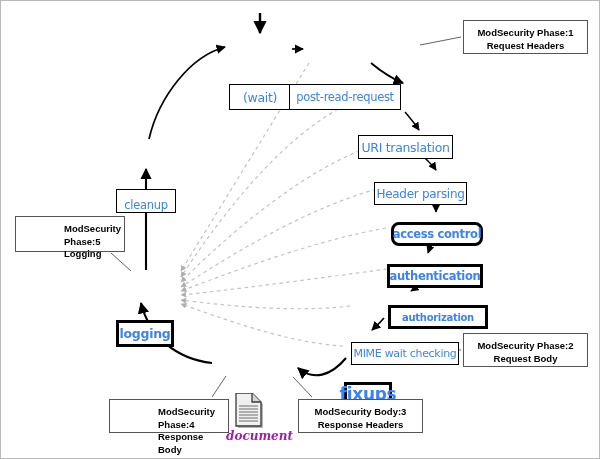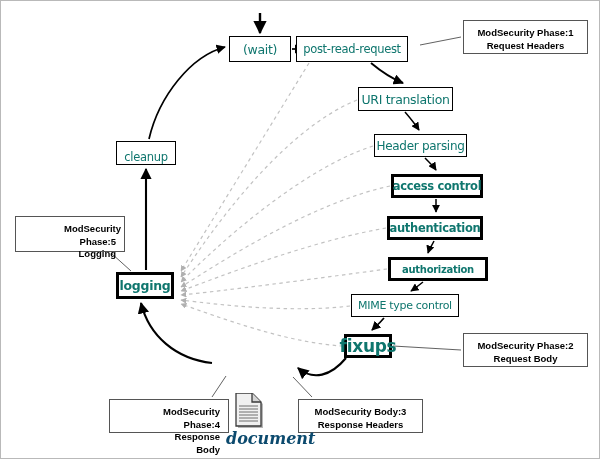--- a/index.html
+++ b/index.html
@@ -26,23 +26,24 @@
     pointer-events: none;
   }
   .node {
     position: absolute;
     box-sizing: border-box;
     background: #ffffff;
     display: flex;
     align-items: center;
     justify-content: center;
     text-align: center;
-    color: #0f766e;
+    color: #3b82f6;
     white-space: nowrap;
     z-index: 3;
+    margin-top: 48px;
   }
   
   .node.thick {
     border: 3px solid #000000;
     font-weight: bold;
     font-family: "DejaVu Sans", sans-serif;
     letter-spacing: -0.3px;
   }
   
   .node.thin {
@@ -58,36 +59,36 @@
     background: #ffffff;
     border: 1px solid #555555;
     color: #000000;
     font-family: "Liberation Sans", sans-serif;
     font-size: 9.5px;
     font-weight: bold;
     line-height: 12.5px;
     padding: 6px 8px;
     z-index: 3;
   }
-  .note.right-align { text-align: right; padding-left: 48px; }
+  .note.right-align { text-align: left; padding-left: 48px; }
   .note.left-align  { text-align: center; }
 
   
   #doc-icon {
     position: absolute;
     z-index: 3;
   }
   #doc-caption {
     position: absolute;
     z-index: 3;
     font-family: "DejaVu Serif", serif;
     font-style: italic;
     font-weight: bold;
-    font-size: 16px;
-    color: #0c4a6e;
+    font-size: 12px;
+    color: #a21caf;
     white-space: nowrap;
   }
 </style>
 </head>
 <body>
 
 <div id="canvas">
 
   <svg id="wires" viewBox="0 0 600 459" xmlns="http://www.w3.org/2000/svg">
     <defs>
@@ -131,40 +132,40 @@
       <path d="M 460 349 L 392 345"></path>
       <path d="M 311 396 L 292 376"></path>
       <path d="M 211 396 L 225 375"></path>
       <path d="M 110 252 L 130 270"></path>
     </g>
   </svg>
 
   <div class="node thin" style="left: 228px; top: 35px; width: 62px; height: 26px; font-size: 12.5px;">
       <span>(wait)</span>
     </div>
-  <div class="node thin" style="left: 295px; top: 35px; width: 112px; height: 26px; font-size: 11.5px;">
+  <div class="node thin" style="left: 288px; top: 35px; width: 112px; height: 26px; font-size: 11.5px;">
       <span>post-read-request</span>
     </div>
   <div class="node thin" style="left: 357px; top: 86px; width: 95px; height: 24px; font-size: 12.5px;">
       <span>URI translation</span>
     </div>
   <div class="node thin" style="left: 373px; top: 133px; width: 93px; height: 23px; font-size: 12px; text-align: center;">
       <span>Header parsing</span>
     </div>
-  <div class="node thick" style="left: 390px; top: 173px; width: 92px; height: 24px; font-size: 11.5px;">
+  <div class="node thick" style="left: 390px; top: 173px; width: 92px; height: 24px; font-size: 11.5px; border-radius: 8px;">
       <span>access control</span>
     </div>
   <div class="node thick" style="left: 386px; top: 215px; width: 96px; height: 24px; font-size: 11.5px;">
       <span>authentication</span>
     </div>
   <div class="node thick" style="left: 387px; top: 256px; width: 100px; height: 24px; font-size: 10px;">
       <span>authorization</span>
     </div>
   <div class="node thin" style="left: 350px; top: 293px; width: 108px; height: 23px; font-size: 11px;">
-      <span>MIME type control</span>
+      <span>MIME wait checking</span>
     </div>
   <div class="node thick" style="left: 343px; top: 333px; width: 48px; height: 24px; font-size: 17px;">
       <span>fixups</span>
     </div>
   <div class="node thick" style="left: 115px; top: 271px; width: 58px; height: 27px; font-size: 12.5px;">
       <span>logging</span>
     </div>
   <div class="node thin" style="left: 115px; top: 140px; width: 60px; height: 24px; font-size: 11.5px; align-items: flex-end;">
       <span>cleanup</span>
     </div>

